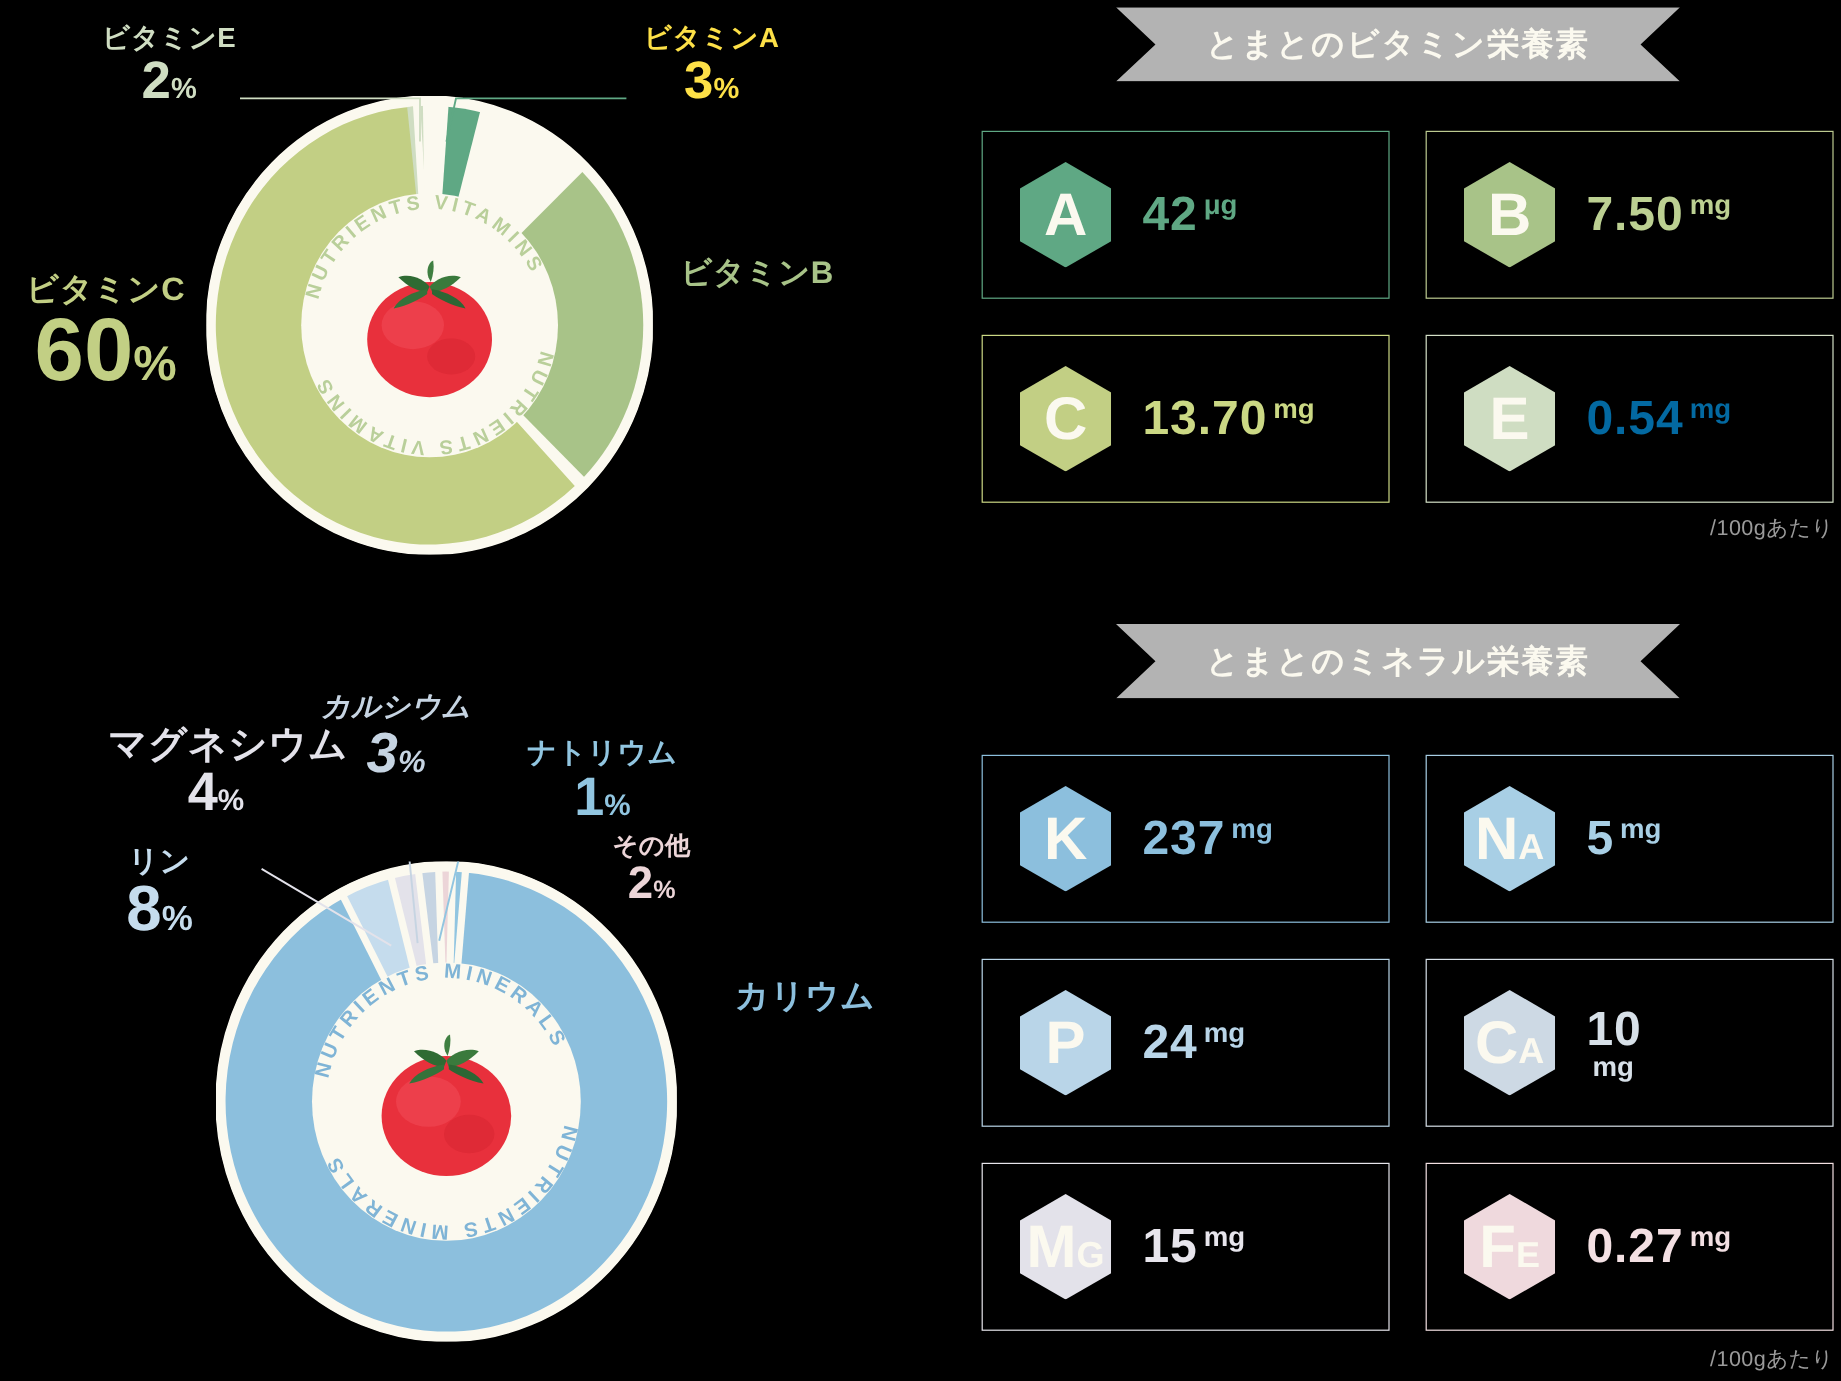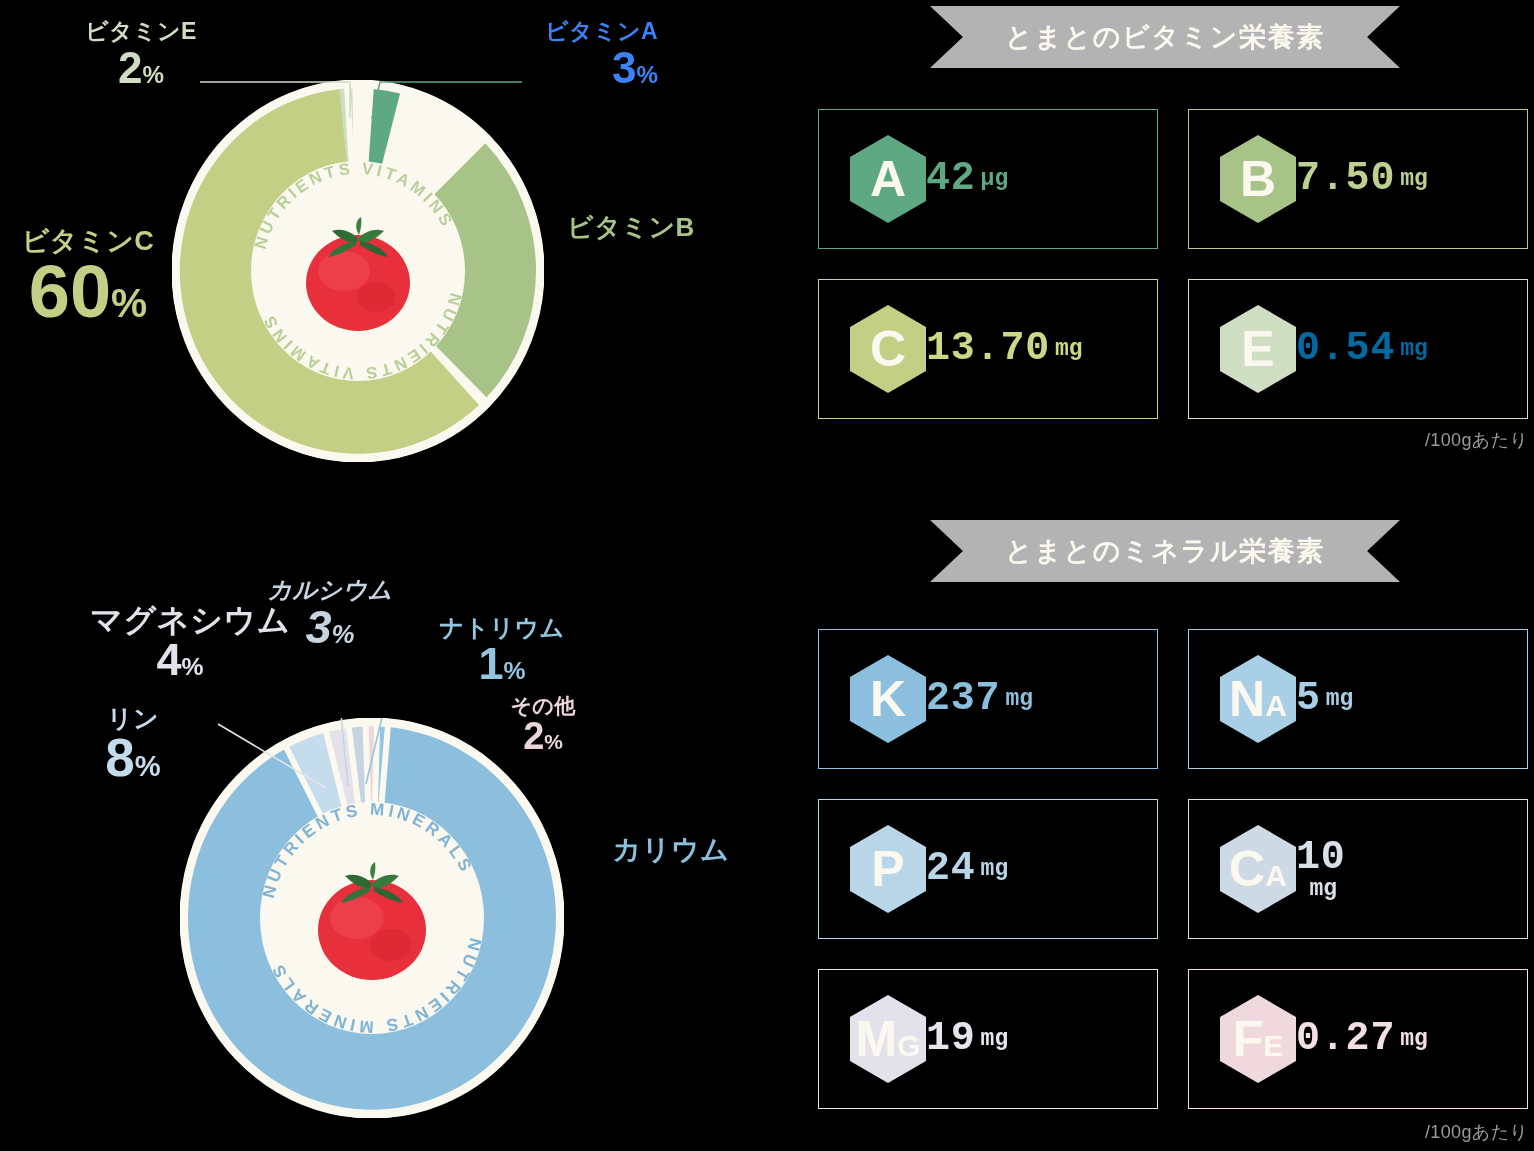--- a/index.html
+++ b/index.html
@@ -53,24 +53,24 @@
     display:flex; align-items:center; justify-content:center;
   }
   .hex .sym {
     color:#fbf9ef; font-weight:700; font-size:50px;
     line-height:1; letter-spacing:0;
     font-family:"Liberation Sans", sans-serif;
     display:flex; align-items:baseline;
   }
   .hex .sym .sub { font-size:30px; }
   .card .val {
-    font-weight:700; font-size:40px;
+    margin-left:26px; font-weight:700; font-size:40px;
     line-height:1; white-space:nowrap; letter-spacing:0.02em;
-    font-family:Liberation Mono, monospace;
-    display:flex; align-items:center;
+    font-family:Liberation Sans, sans-serif;
+    display:flex; align-items:flex-start;
   }
   .card .val .unit { font-size:23px; margin-left:5px; letter-spacing:0; }
 
   
   .footnote {
     position:absolute; color:#9a9a9a; font-weight:400;
     font-size:18px; letter-spacing:0.02em;
     font-family:"Liberation Sans", sans-serif; white-space:nowrap;
   }
 
@@ -141,21 +141,21 @@
       <polyline points="200,8 208,-28 350,-28" stroke="#5fa884" transform="translate(0,30)"></polyline>
     </g>
   </svg>
 </div>
 
 <div class="clabel" style="left:76px; top:20px; width:130px; color:#cfddc2;">
   <span class="nm" style="font-size:23px;">ビタミンE</span>
   <span class="pc" style="font-size:44px; margin-top:4px;"><span>2</span><span class="u">%</span></span>
 </div>
 
-<div class="clabel" style="left:528px; top:20px; width:130px; color:#3b82f6;text-align:right;">
+<div class="clabel" style="left:528px; top:20px; width:130px; color:#fde047;">
   <span class="nm" style="font-size:23px;">ビタミンA</span>
   <span class="pc" style="font-size:44px; margin-top:4px;"><span>3</span><span class="u">%</span></span>
 </div>
 
 <div class="clabel" style="left:556px; top:214px; width:150px; color:#a8c388; text-align:center;">
   <span class="nm" style="font-size:26px;">ビタミンB</span>
 </div>
 
 <div class="clabel" style="left:-2px; top:228px; width:180px; color:#c2cf84; text-align:center;">
   <span class="nm" style="font-size:27px;">ビタミンC</span>
@@ -244,21 +244,21 @@
 <div class="clabel" style="left:488px; top:695px; width:110px; color:#ecd5d8;">
   <span class="nm" style="font-size:21px;">その他</span>
   <span class="pc" style="font-size:38px; margin-top:2px;"><span>2</span><span class="u">%</span></span>
 </div>
 
 <div class="clabel" style="left:72px; top:706px; width:122px; color:#c5dced;">
   <span class="nm" style="font-size:25px;">リン</span>
   <span class="pc" style="font-size:53px; margin-top:2px;"><span>8</span><span class="u">%</span></span>
 </div>
 
-<div class="clabel" style="left:580px; top:836px; width:182px; color:#8cbfdd;">
+<div class="clabel" style="left:580px; top:816px; width:182px; color:#8cbfdd;">
   <span class="nm" style="font-size:28px;">カリウム</span>
 </div>
 
 <div class="banner" style="left:930px; top:6px; width:470px; height:62px;">
   <span>とまとのビタミン栄養素</span>
 </div>
 
 <div class="card" style="left:818px; top:109px; width:340px; height:140px; border-color:#5fa884;">
   <div class="hexwrap">
     <div class="hex" style="background:#5fa884;">
@@ -382,21 +382,21 @@
 <div class="card" style="left:818px; top:969px; width:340px; height:140px; border-color:#e7e5ec;">
   <div class="hexwrap">
     <div class="hex" style="background:#e3e2ea;">
       <span class="sym">
         <span>M</span>
           <span class="sub">G</span>
       </span>
     </div>
   </div>
   <div class="val" style="color:#e7e5ec;">
-    <span>19</span>
+    <span>15</span>
     <span class="unit">mg</span>
   </div>
 </div>
 
 <div class="card" style="left:1188px; top:969px; width:340px; height:140px; border-color:#f3e0e3;">
   <div class="hexwrap">
     <div class="hex" style="background:#efd9dd;">
       <span class="sym">
         <span>F</span>
           <span class="sub">E</span>

